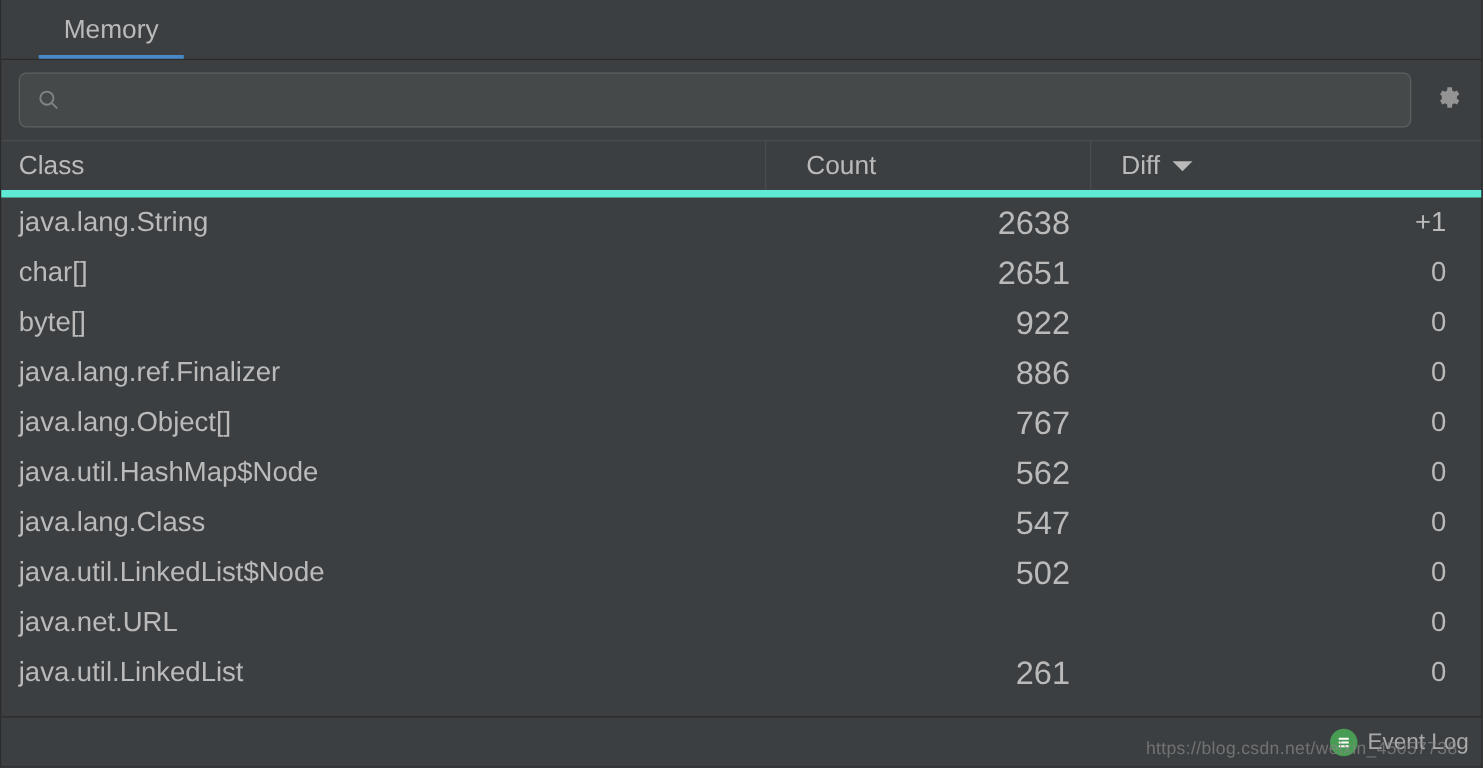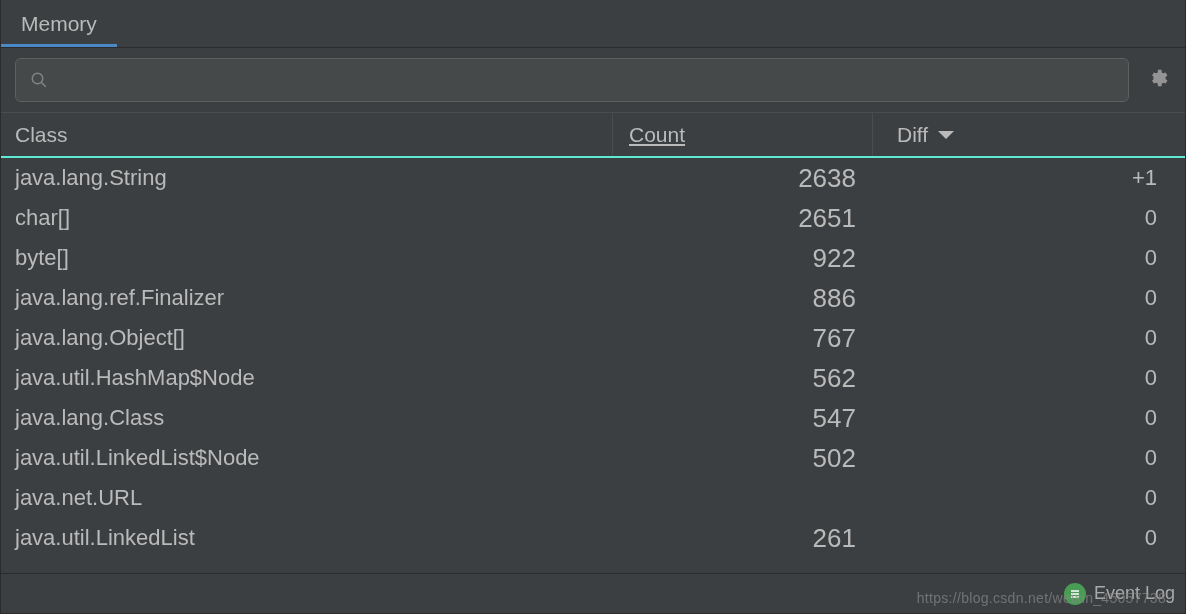--- a/index.html
+++ b/index.html
@@ -20,20 +20,21 @@
       display: flex;
       flex-direction: column;
       height: 100%;
       border: 1px solid #2b2b2b;
       border-top: none;
     }
     .tab-bar {
       display: flex;
       background: #3c3f41;
       border-bottom: 1px solid #2b2b2b;
+      padding-left: 30px;
       height: 48px;
     }
     .tab {
       padding: 12px 20px 10px 20px;
       font-size: 21px;
       color: #bababa;
       border-bottom: 3px solid transparent;
       cursor: pointer;
     }
     .tab.active {
@@ -76,41 +77,40 @@
       display: flex;
       align-items: center;
       justify-content: center;
       cursor: pointer;
       opacity: 0.8;
     }
     .table-header {
       display: flex;
       background: #3c3f41;
       border-top: 1px solid #4a4d4f;
-      border-bottom: 2px solid #5eead4;
+      border-bottom: 6px solid #5eead4;
       height: 46px;
       align-items: center;
       padding-left: 14px;
     }
     .col-class {
       flex: 0 0 597px;
       font-size: 21px;
       color: #bababa;
       padding-left: 0px;
     }
     .col-count {
       flex: 0 0 260px;
       font-size: 21px;
       color: #bababa;
       border-left: 1px solid #4a4d4f;
-      padding-left: 16px;
+      padding-left: 32px;
       height: 100%;
       display: flex;
       align-items: center;
-      text-decoration: underline;
     }
     .col-diff {
       flex: 1;
       font-size: 21px;
       color: #bababa;
       border-left: 1px solid #4a4d4f;
       padding-left: 24px;
       height: 100%;
       display: flex;
       align-items: center;

